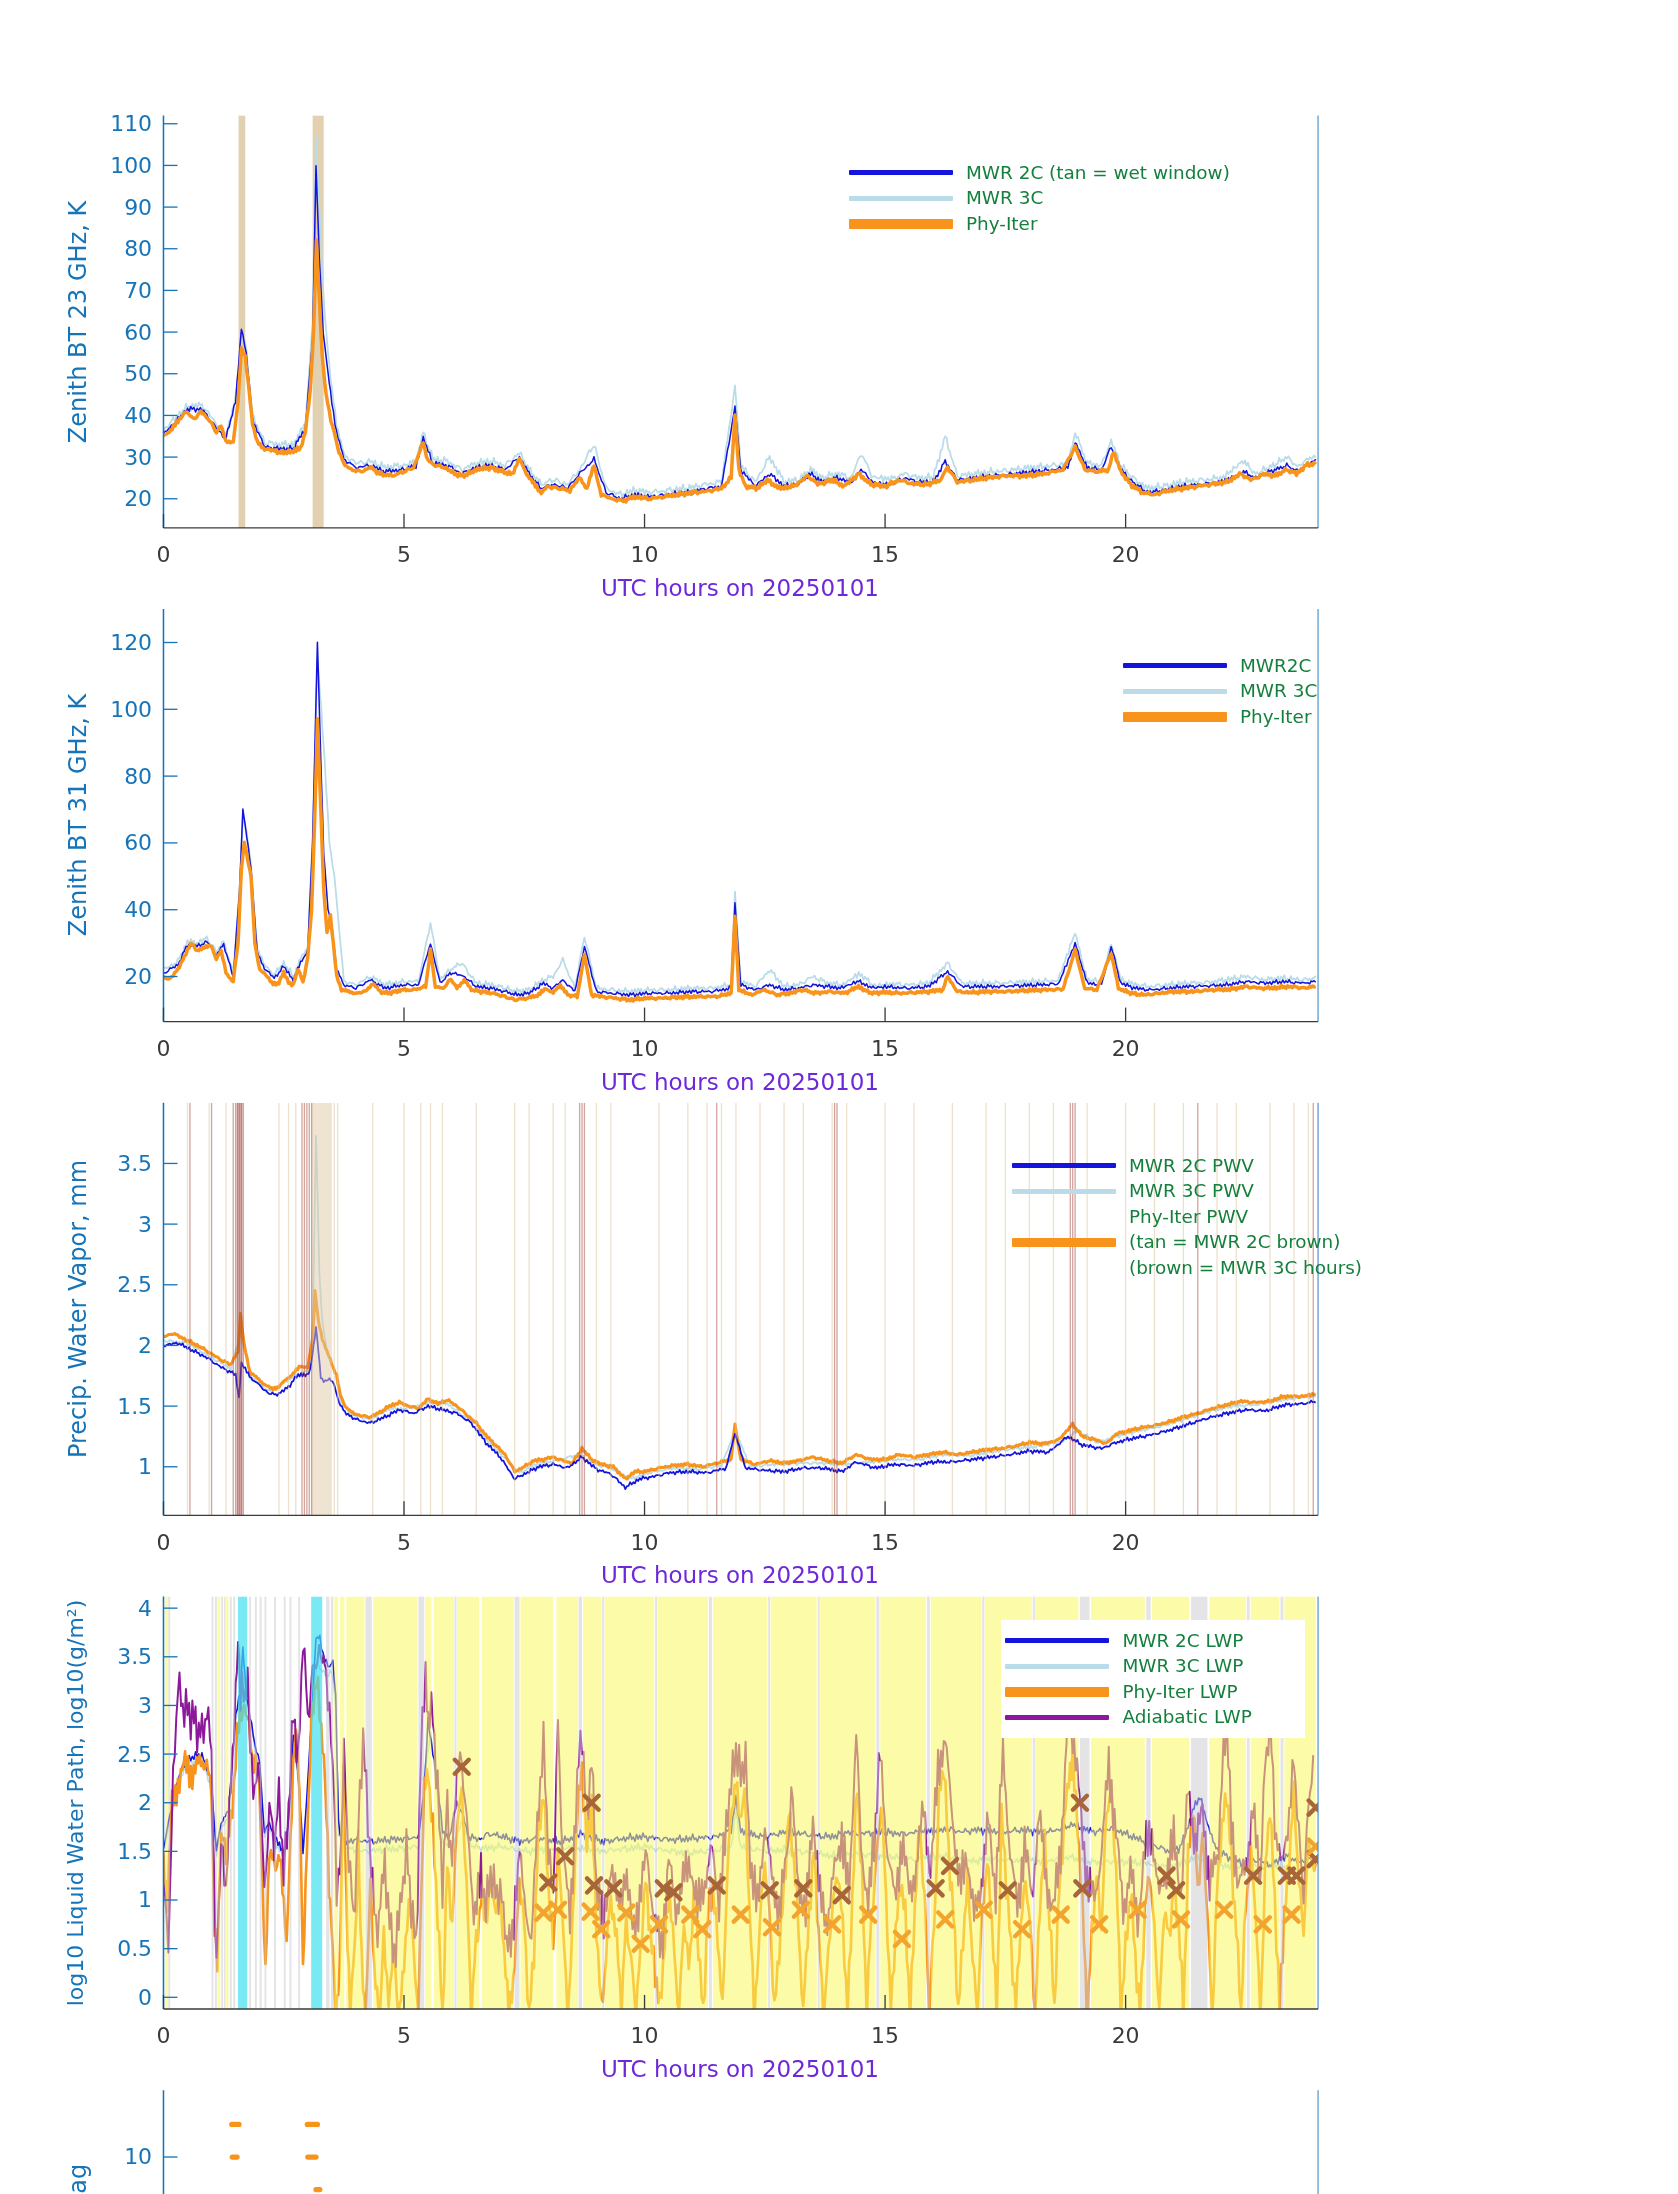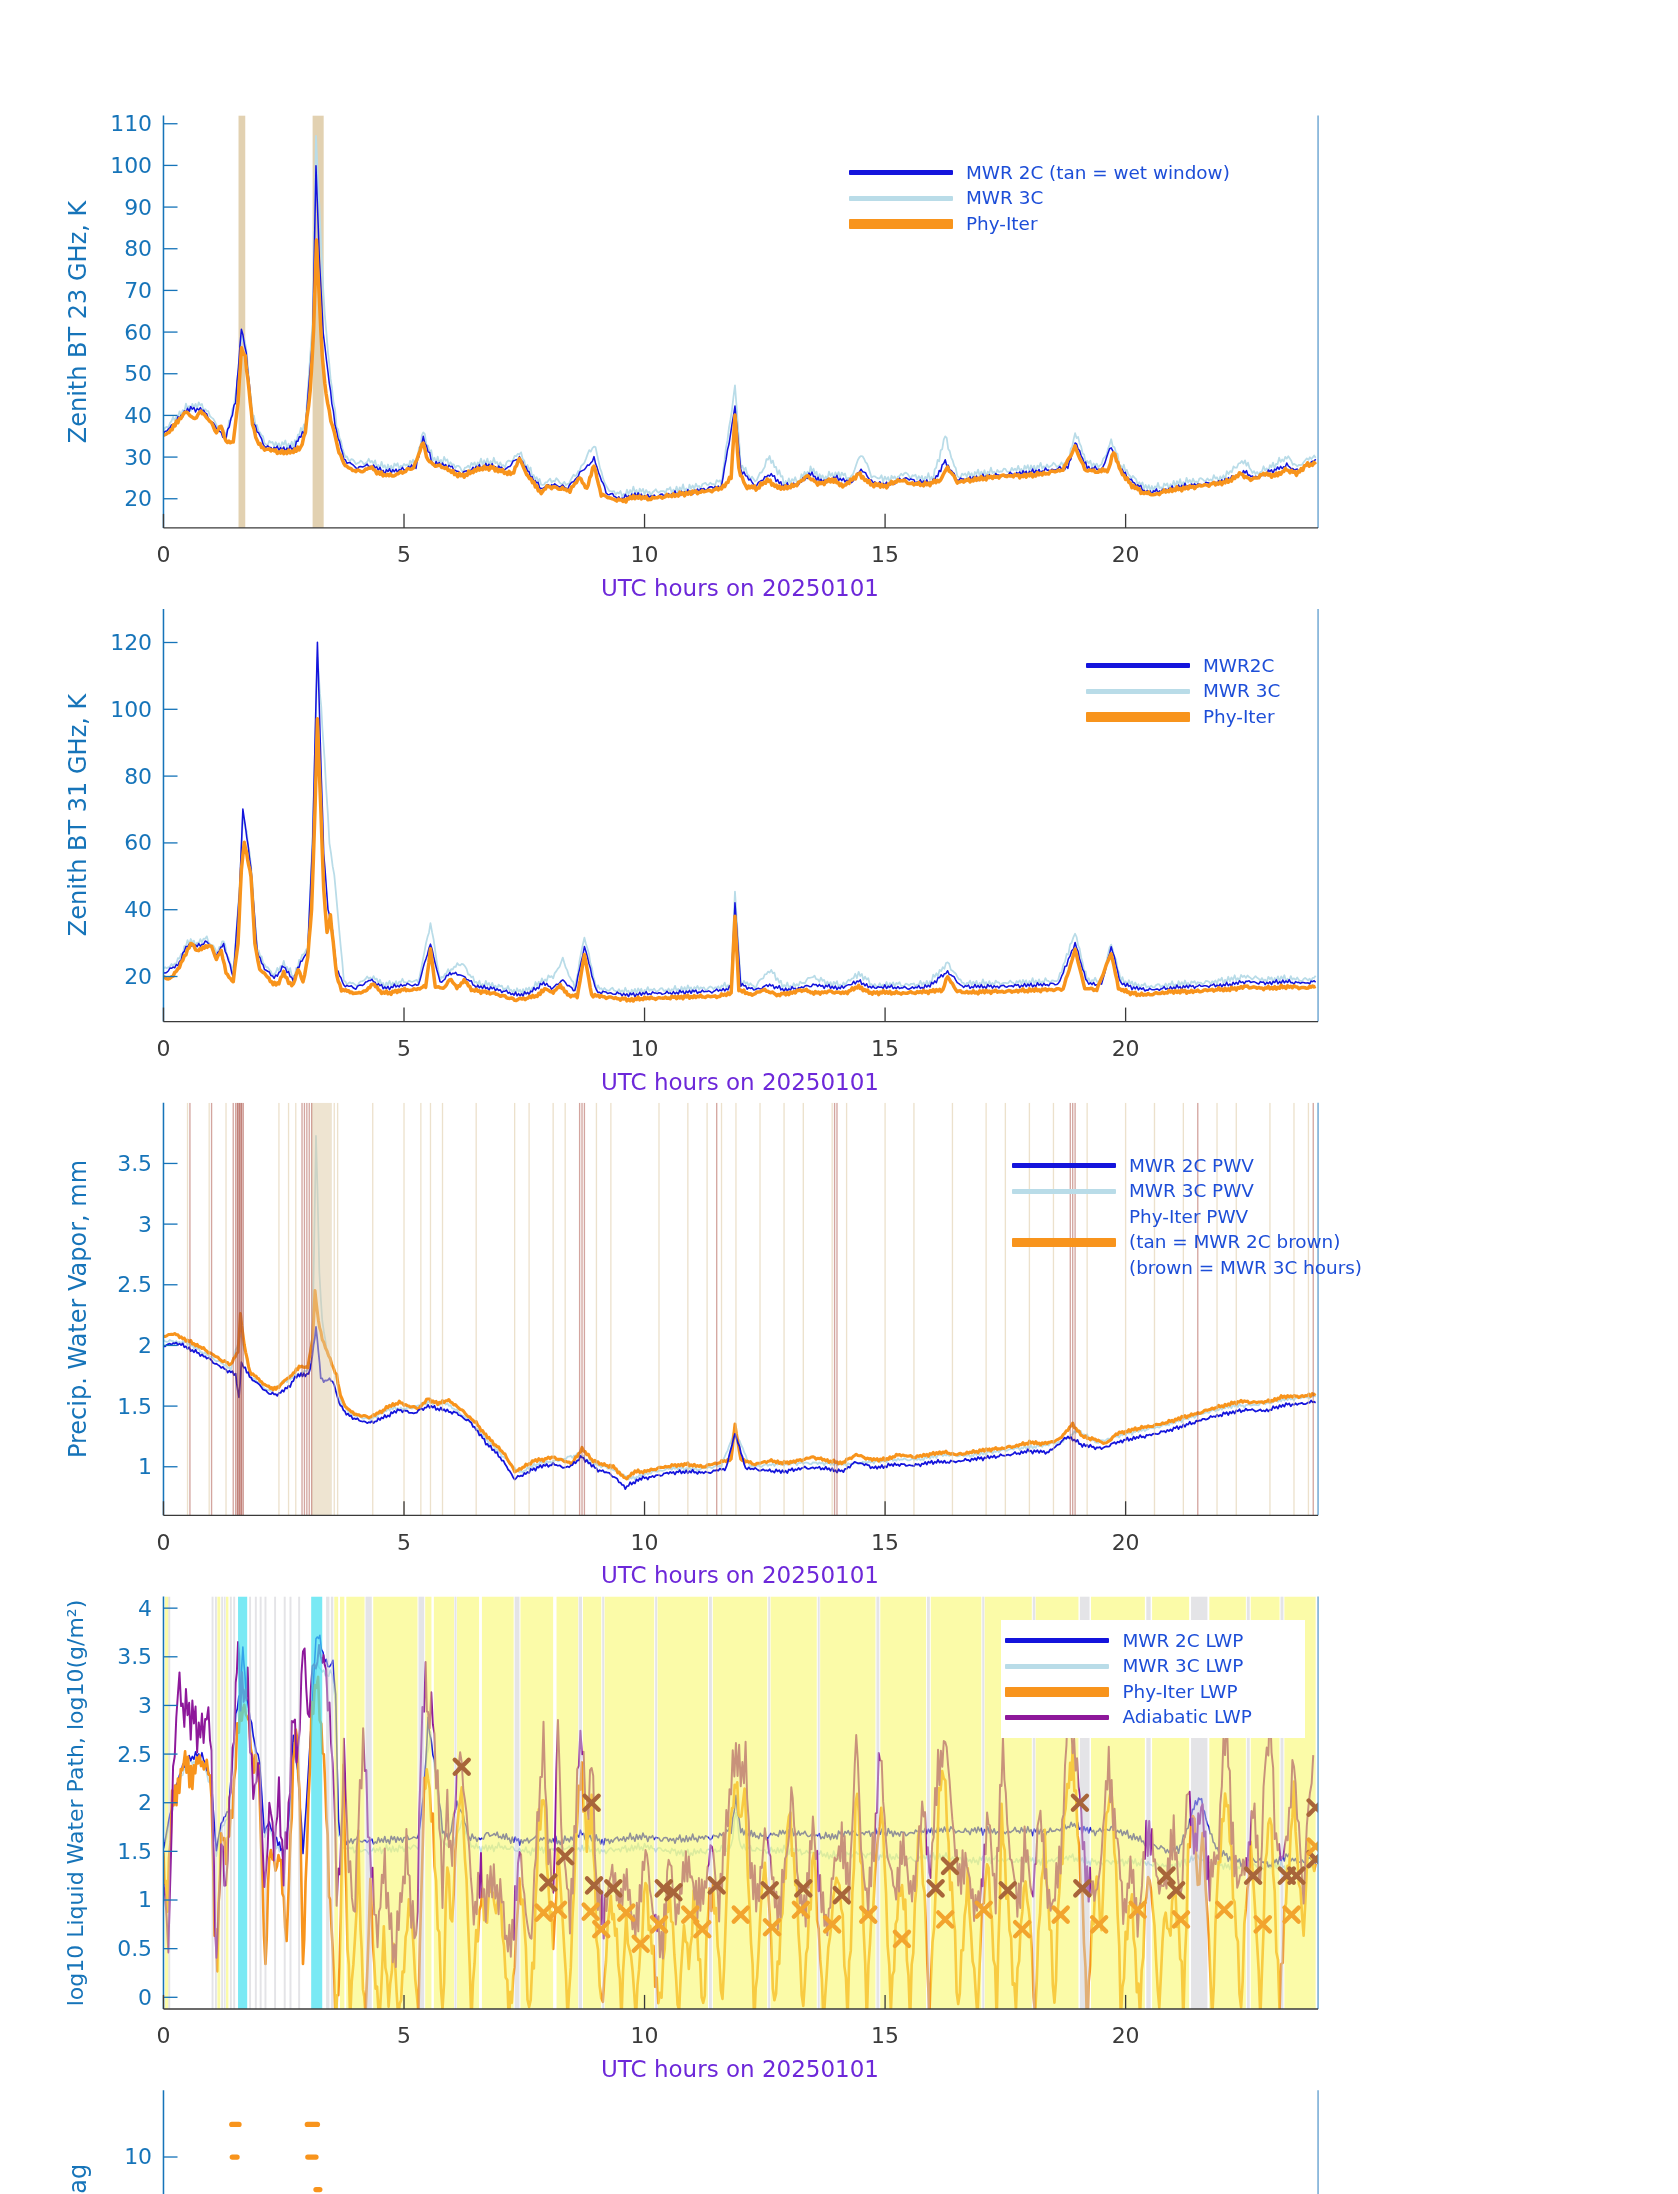--- a/index.html
+++ b/index.html
@@ -6,21 +6,21 @@
   body{width:1679px;height:2633px;font-family:"DejaVu Sans","Liberation Sans",sans-serif;}
   #fig{position:relative;width:1679px;height:2633px;background:#ffffff;overflow:hidden;}
   #plot{position:absolute;left:0;top:0;}
   .ylab{position:absolute;color:#1674b9;font-size:24px;white-space:nowrap;
         transform:translate(-50%,-50%) rotate(-90deg);}
   .xlab{position:absolute;color:#6d28d9;font-size:23px;white-space:nowrap;
         transform:translateX(-50%);}
   .legend{position:absolute;z-index:5;}
   .lg-row{display:flex;align-items:center;height:25.5px;}
   .sw{width:104px;margin-right:13px;flex:0 0 auto;border-radius:0.9px;}
-  .lt{font-size:18.4px;color:#1d4ed8;white-space:nowrap;line-height:1;}
+  .lt{font-size:18.4px;color:#15803d;white-space:nowrap;line-height:1;}
   .lg-bg{background:#ffffff;padding:8px 53px 8px 4.4px;}
   text.yt{fill:#1674b9;font-size:50px;}
   text.xt{fill:#3a3a3a;font-size:50px;}
 </style>
 </head>
 <body>
 
 <div id="fig">
   <svg id="plot" width="1679" height="2633" viewBox="0 0 3825 6000">
       <g>
@@ -619,21 +619,21 @@
     <div class="lg-row">
         <span class="sw" style="background: rgb(185, 220, 232); height: 5.3px;"></span>
         <span class="lt">MWR 3C</span>
       </div>
     <div class="lg-row">
         <span class="sw" style="background: rgb(248, 148, 28); height: 9.5px;"></span>
         <span class="lt">Phy-Iter</span>
       </div>
   </div>
 
-  <div class="legend" style="left:1086px;top:653px">
+  <div class="legend" style="left:1123px;top:653px">
     <div class="lg-row">
         <span class="sw" style="background: rgb(20, 20, 220); height: 5.3px;"></span>
         <span class="lt">MWR2C</span>
       </div>
     <div class="lg-row">
         <span class="sw" style="background: rgb(185, 220, 232); height: 5.3px;"></span>
         <span class="lt">MWR 3C</span>
       </div>
     <div class="lg-row">
         <span class="sw" style="background: rgb(248, 148, 28); height: 9.5px;"></span>

